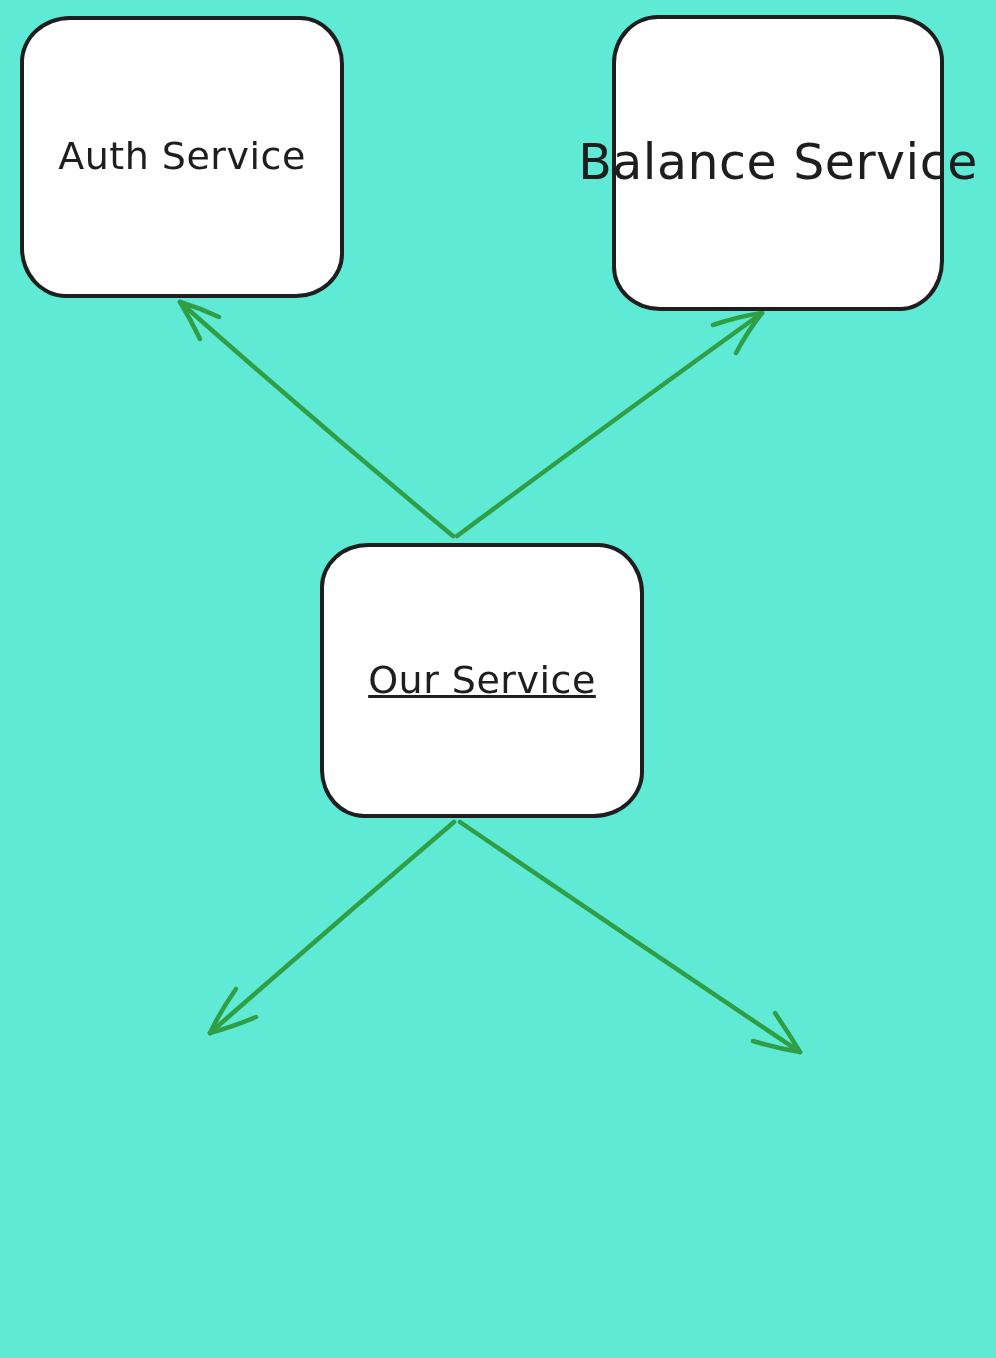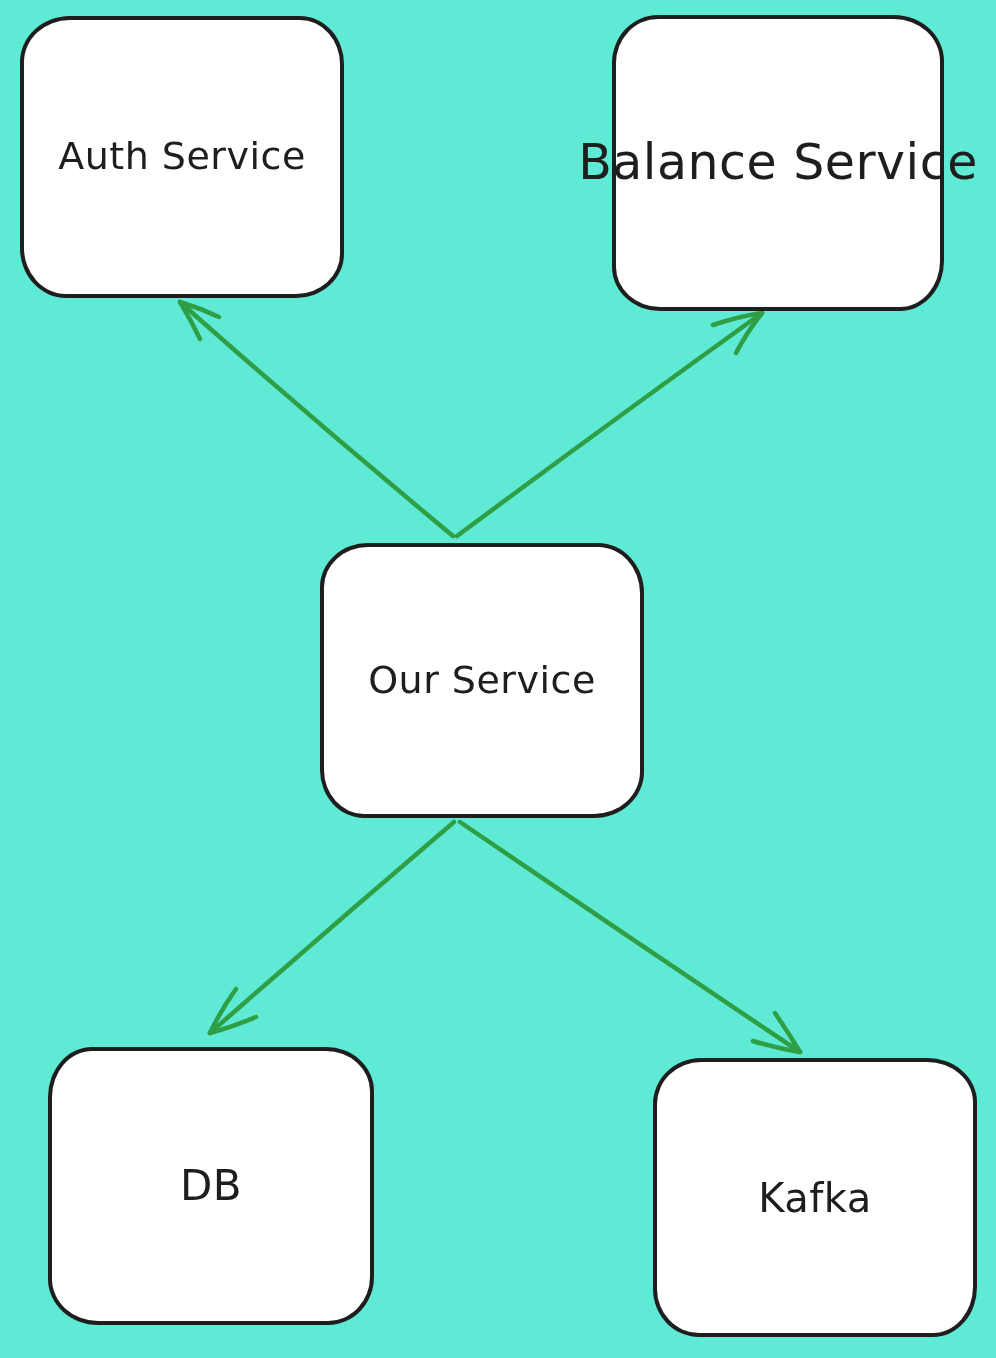--- a/index.html
+++ b/index.html
@@ -50,20 +50,21 @@
     border-radius: 50px 44px 48px 46px / 46px 48px 44px 50px;
   }
   #node-balance-service {
     left: 612px; top: 15px; width: 332px; height: 296px;
     border-radius: 46px 50px 44px 48px / 48px 46px 50px 44px;
     font-size: 49px;
   }
   #node-our-service {
     left: 320px; top: 543px; width: 324px; height: 275px;
     border-radius: 48px 46px 50px 44px / 44px 50px 46px 48px;
+    text-decoration: underline;
   }
   #node-db {
     left: 48px; top: 1047px; width: 326px; height: 278px;
     border-radius: 44px 48px 46px 50px / 50px 44px 48px 46px;
     font-size: 42px;
   }
   #node-kafka {
     left: 653px; top: 1058px; width: 324px; height: 279px;
     border-radius: 48px 50px 44px 46px / 46px 44px 50px 48px;
     font-size: 40px;
@@ -102,21 +103,15 @@
   </div>
 
   <div class="node" id="node-balance-service">
     <span class="label">Balance Service</span>
   </div>
 
   <div class="node" id="node-our-service">
     <span class="label">Our Service</span>
   </div>
 
-  <div class="node" id="node-db">
-    <span class="label">DB</span>
-  </div>
 
-  <div class="node" id="node-kafka">
-    <span class="label">Kafka</span>
-  </div>
 
 </div>
 
 </body></html>

